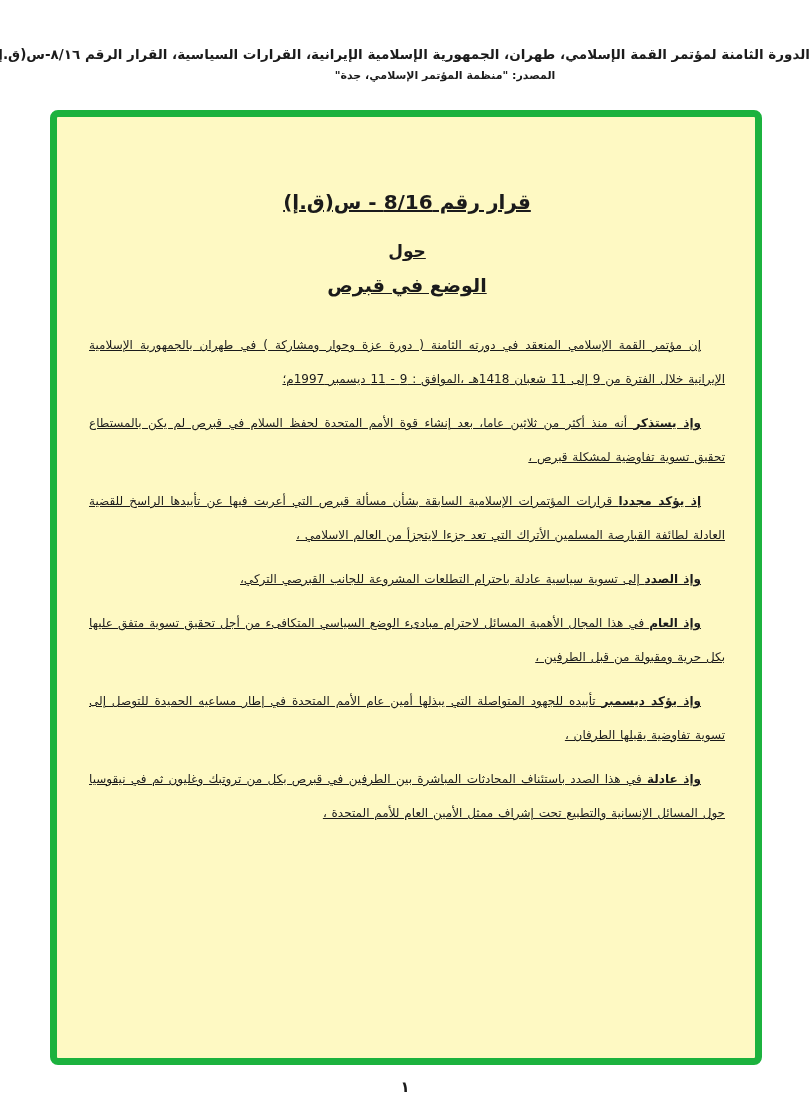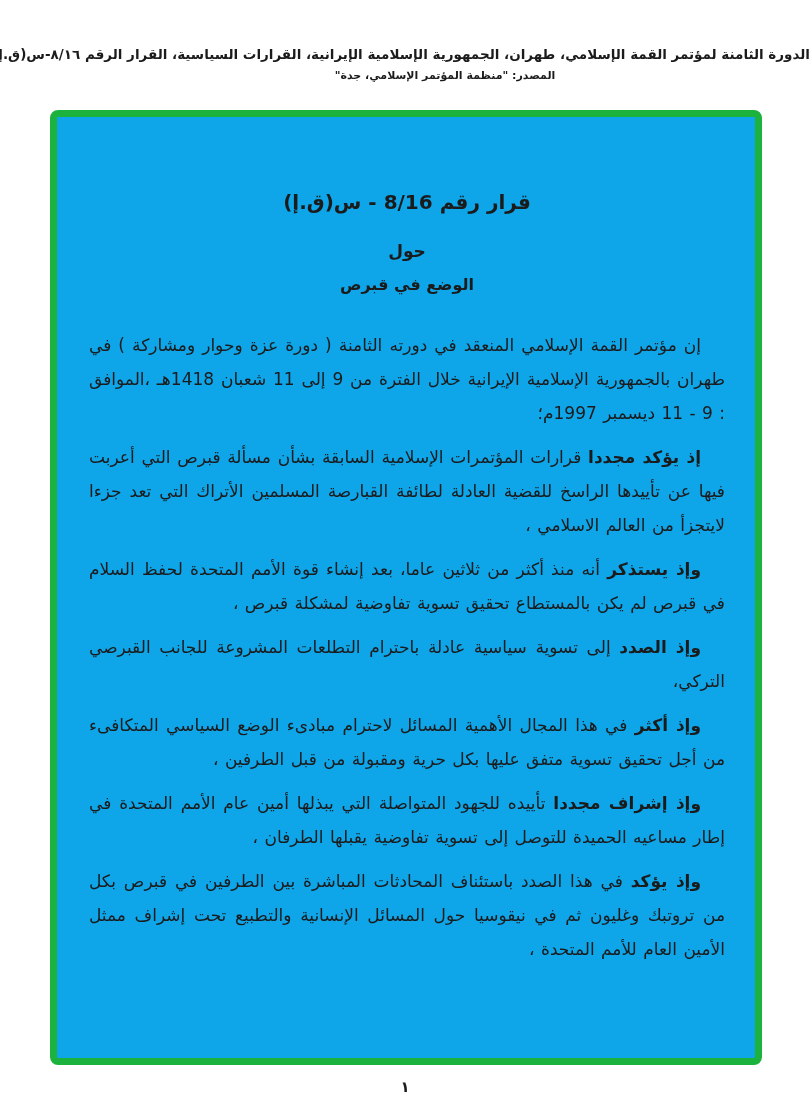--- a/index.html
+++ b/index.html
@@ -34,47 +34,48 @@
   }
   .frame {
     position: absolute;
     left: 50px;
     top: 110px;
     width: 712px;
     height: 955px;
     border: 7px solid var(--green, #1cb23e);
     border-radius: 8px;
     box-sizing: border-box;
-    background: #0ea5e9;
+    background: #fef9c3;
+    text-decoration: underline;
   }
   .frame-content {
     padding: 70px 30px 0 32px;
     direction: rtl;
   }
   .title-block {
     text-align: center;
     font-weight: bold;
   }
   .title-line1 {
     font-size: 20px;
     line-height: 30px;
   }
   .title-line2 {
     font-size: 17px;
     line-height: 30px;
     margin-top: 19px;
   }
   .title-line3 {
-    font-size: 16px;
+    font-size: 19px;
     line-height: 30px;
     margin-top: 4px;
   }
   .doc-body {
     margin-top: 28px;
-    font-size: 17px;
+    font-size: 12px;
   }
   .para {
     margin: 0 0 10px 0;
     line-height: 34px;
     text-align: justify;
     text-indent: 24px;
     word-spacing: 1px;
   }
   .para .lead {
     font-weight: bold;
@@ -103,26 +104,26 @@
     <div class="frame-content">
 
       <div class="title-block">
         <div class="title-line1">قرار رقم 8/16 - س(ق.إ)</div>
         <div class="title-line2">حول</div>
         <div class="title-line3">الوضع في قبرص</div>
       </div>
 
       <div class="doc-body">
         <p class="para"><b class="lead"></b><span>إن مؤتمر القمة الإسلامي المنعقد في دورته الثامنة ( دورة عزة وحوار ومشاركة ) في طهران بالجمهورية الإسلامية الإيرانية خلال الفترة من 9 إلى 11 شعبان 1418هـ ،الموافق : 9 - 11 ديسمبر 1997م؛</span></p>
+        <p class="para"><b class="lead">وإذ يستذكر</b><span> أنه منذ أكثر من ثلاثين عاما، بعد إنشاء قوة الأمم المتحدة لحفظ السلام في قبرص لم يكن بالمستطاع تحقيق تسوية تفاوضية لمشكلة قبرص ،</span></p>
         <p class="para"><b class="lead">إذ يؤكد مجددا</b><span> قرارات المؤتمرات الإسلامية السابقة بشأن مسألة قبرص التي أعربت فيها عن تأييدها الراسخ للقضية العادلة لطائفة القبارصة المسلمين الأتراك التي تعد جزءا لايتجزأ من العالم الاسلامي ،</span></p>
-        <p class="para"><b class="lead">وإذ يستذكر</b><span> أنه منذ أكثر من ثلاثين عاما، بعد إنشاء قوة الأمم المتحدة لحفظ السلام في قبرص لم يكن بالمستطاع تحقيق تسوية تفاوضية لمشكلة قبرص ،</span></p>
         <p class="para"><b class="lead">وإذ الصدد</b><span> إلى تسوية سياسية عادلة باحترام التطلعات المشروعة للجانب القبرصي التركي،</span></p>
-        <p class="para"><b class="lead">وإذ أكثر</b><span> في هذا المجال الأهمية المسائل لاحترام مبادىء الوضع السياسي المتكافىء من أجل تحقيق تسوية متفق عليها بكل حرية ومقبولة من قبل الطرفين ،</span></p>
-        <p class="para"><b class="lead">وإذ إشراف مجددا</b><span> تأييده للجهود المتواصلة التي يبذلها أمين عام الأمم المتحدة في إطار مساعيه الحميدة للتوصل إلى تسوية تفاوضية يقبلها الطرفان ،</span></p>
-        <p class="para"><b class="lead">وإذ يؤكد</b><span> في هذا الصدد باستئناف المحادثات المباشرة بين الطرفين في قبرص بكل من تروتبك وغليون ثم في نيقوسيا حول المسائل الإنسانية والتطبيع تحت إشراف ممثل الأمين العام للأمم المتحدة ،</span></p>
+        <p class="para"><b class="lead">وإذ العام</b><span> في هذا المجال الأهمية المسائل لاحترام مبادىء الوضع السياسي المتكافىء من أجل تحقيق تسوية متفق عليها بكل حرية ومقبولة من قبل الطرفين ،</span></p>
+        <p class="para"><b class="lead">وإذ يؤكد ديسمبر</b><span> تأييده للجهود المتواصلة التي يبذلها أمين عام الأمم المتحدة في إطار مساعيه الحميدة للتوصل إلى تسوية تفاوضية يقبلها الطرفان ،</span></p>
+        <p class="para"><b class="lead">وإذ عادلة</b><span> في هذا الصدد باستئناف المحادثات المباشرة بين الطرفين في قبرص بكل من تروتبك وغليون ثم في نيقوسيا حول المسائل الإنسانية والتطبيع تحت إشراف ممثل الأمين العام للأمم المتحدة ،</span></p>
       </div>
 
     </div>
   </div>
 
   <div class="page-number">١</div>
 
 </div>
 
 </body></html>

